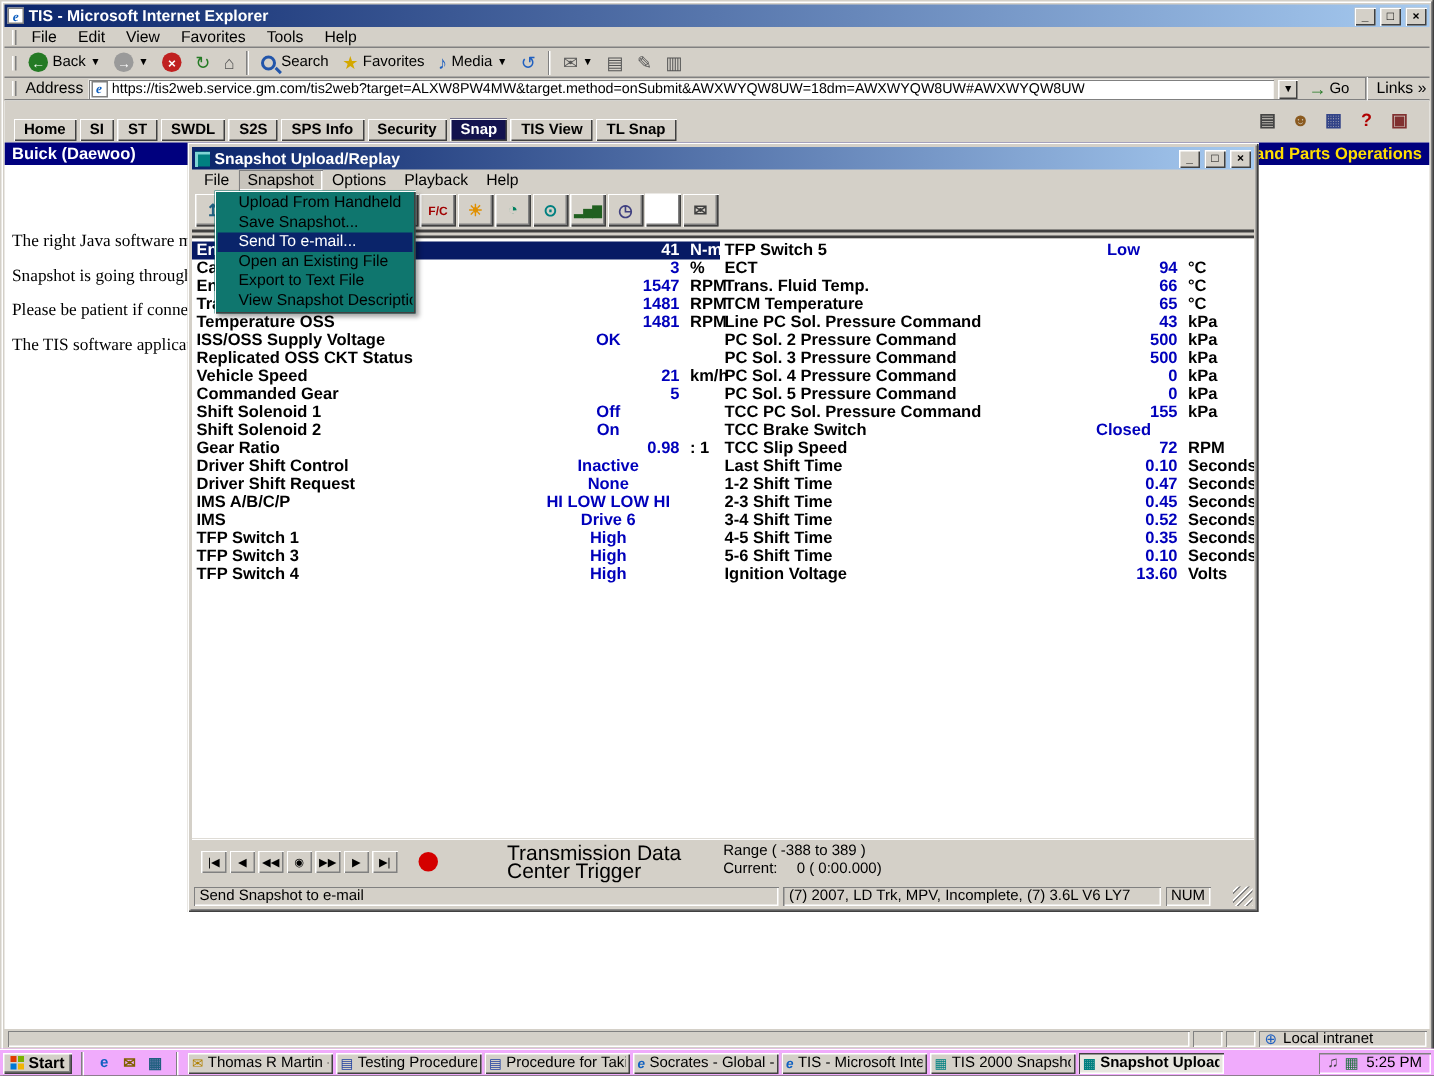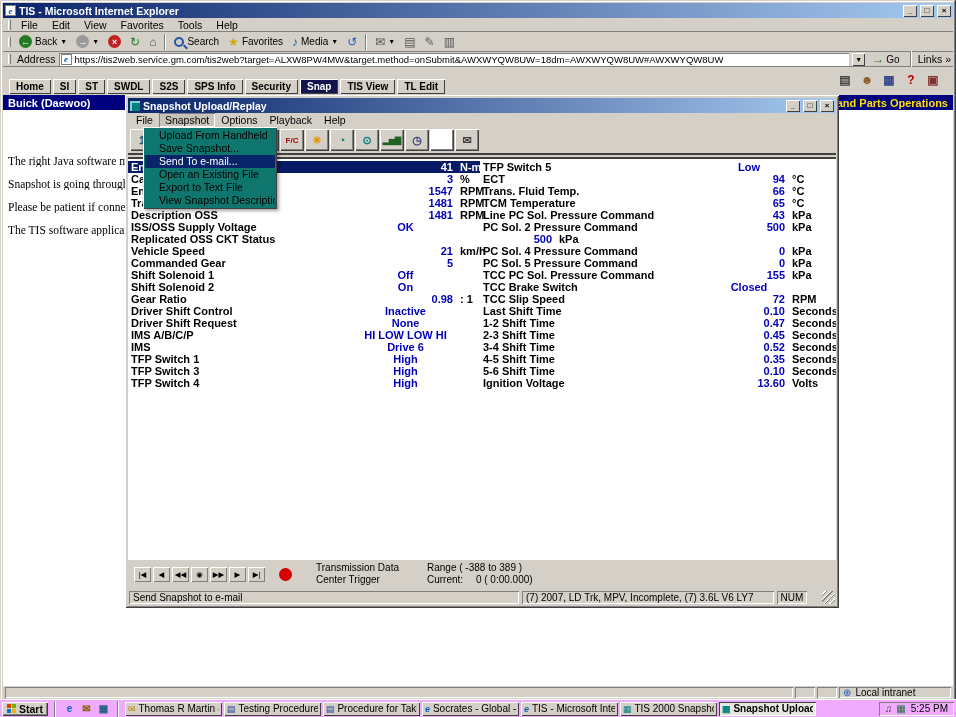--- a/index.html
+++ b/index.html
@@ -82,21 +82,21 @@
   .gv.la{text-align:center;overflow:visible}
   .gu{width:27px;padding-left:7px;overflow:visible}
   .gcol.right .gu{width:51px}
   .grow.sel{background:#071a64}
   .grow.sel .gl,.grow.sel .gv,.grow.sel .gu{color:#fff}
   .s-playback{height:30px;display:flex;align-items:center;padding:0 6px;background:#d4d0c8;
     box-shadow:inset 0 1px 0 #fff;flex:0 0 auto}
   .pbb{width:17px;height:15px;margin-right:2px;background:#d4d0c8;display:flex;align-items:center;
     justify-content:center;font-size:7.5px;box-shadow:inset 1px 1px 0 #fff,inset -1px -1px 0 #808080}
   .rec{width:13px;height:13px;border-radius:50%;background:#d40000;margin-left:12px}
-  .pb-group{margin-left:24px;font-size:10px;line-height:12px;white-space:nowrap}
+  .pb-group{margin-left:46px;font-size:14px;line-height:12px;white-space:nowrap}
   .pb-group2{margin-left:28px;font-size:10px;line-height:12px;white-space:nowrap}
   .s-status{height:16px;display:flex;gap:3px;align-items:center;padding:1px 1px 0 1px;flex:0 0 auto}
   .sp{height:13px;box-shadow:inset 1px 1px 0 #808080,inset -1px -1px 0 #fff;font-size:10px;padding:0 4px;
     display:flex;align-items:center;white-space:nowrap;overflow:hidden}
   .sp.msg{width:390px}
   .sp.veh{width:252px}
   .sp.num{width:30px;justify-content:center}
   .spacer{flex:1}
   .grip{width:13px;height:13px;background:
     repeating-linear-gradient(135deg,#d4d0c8 0 2px,#fff 2px 3px,#808080 3px 4px)}
@@ -231,21 +231,21 @@
       <div style="display:flex;align-items:flex-end">
           <div class="tab">Home</div>
           <div class="tab">SI</div>
           <div class="tab">ST</div>
           <div class="tab">SWDL</div>
           <div class="tab">S2S</div>
           <div class="tab">SPS Info</div>
           <div class="tab">Security</div>
           <div class="tab active">Snap</div>
           <div class="tab">TIS View</div>
-          <div class="tab">TL Edit</div>
+          <div class="tab">TL Snap</div>
         </div>
     </div>
     <div class="hicons">
         <div class="hicon" style="color: rgb(68, 68, 68);">▤</div>
         <div class="hicon" style="color: rgb(138, 90, 32);">☻</div>
         <div class="hicon" style="color: rgb(51, 68, 136);">▦</div>
         <div class="hicon" style="color: rgb(176, 0, 0);">?</div>
         <div class="hicon" style="color: rgb(128, 48, 48);">▣</div>
       </div>
     <div class="band">
@@ -307,21 +307,21 @@
               <div class="gl">Engine Speed</div>
               <div class="gv">1547</div>
               <div class="gu">RPM</div>
             </div>
             <div class="grow">
               <div class="gl">Transmission ISS</div>
               <div class="gv">1481</div>
               <div class="gu">RPM</div>
             </div>
             <div class="grow">
-              <div class="gl">Description OSS</div>
+              <div class="gl">Temperature OSS</div>
               <div class="gv">1481</div>
               <div class="gu">RPM</div>
             </div>
             <div class="grow">
               <div class="gl">ISS/OSS Supply Voltage</div>
               <div class="gv la">OK</div>
               <div class="gu"></div>
             </div>
             <div class="grow">
               <div class="gl">Replicated OSS CKT Status</div>
@@ -414,20 +414,21 @@
               <div class="gl">Line PC Sol. Pressure Command</div>
               <div class="gv">43</div>
               <div class="gu">kPa</div>
             </div>
             <div class="grow">
               <div class="gl">PC Sol. 2 Pressure Command</div>
               <div class="gv">500</div>
               <div class="gu">kPa</div>
             </div>
             <div class="grow">
+              <div class="gl">PC Sol. 3 Pressure Command</div>
               <div class="gv">500</div>
               <div class="gu">kPa</div>
             </div>
             <div class="grow">
               <div class="gl">PC Sol. 4 Pressure Command</div>
               <div class="gv">0</div>
               <div class="gu">kPa</div>
             </div>
             <div class="grow">
               <div class="gl">PC Sol. 5 Pressure Command</div>

